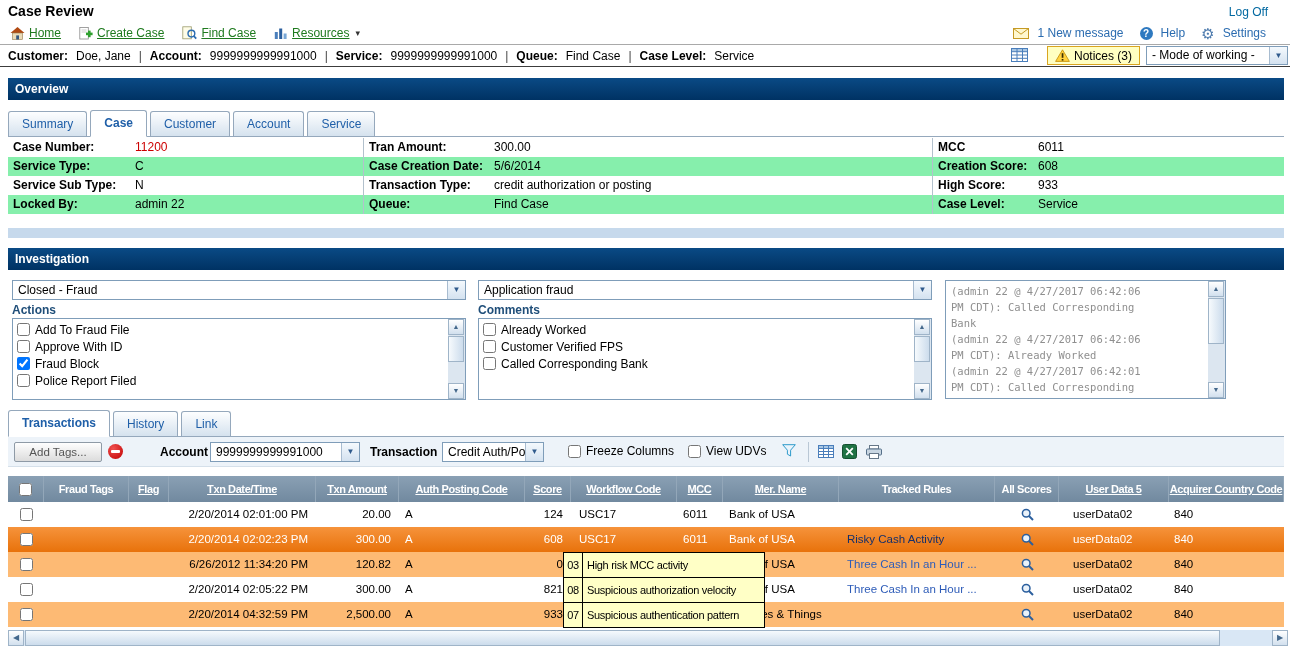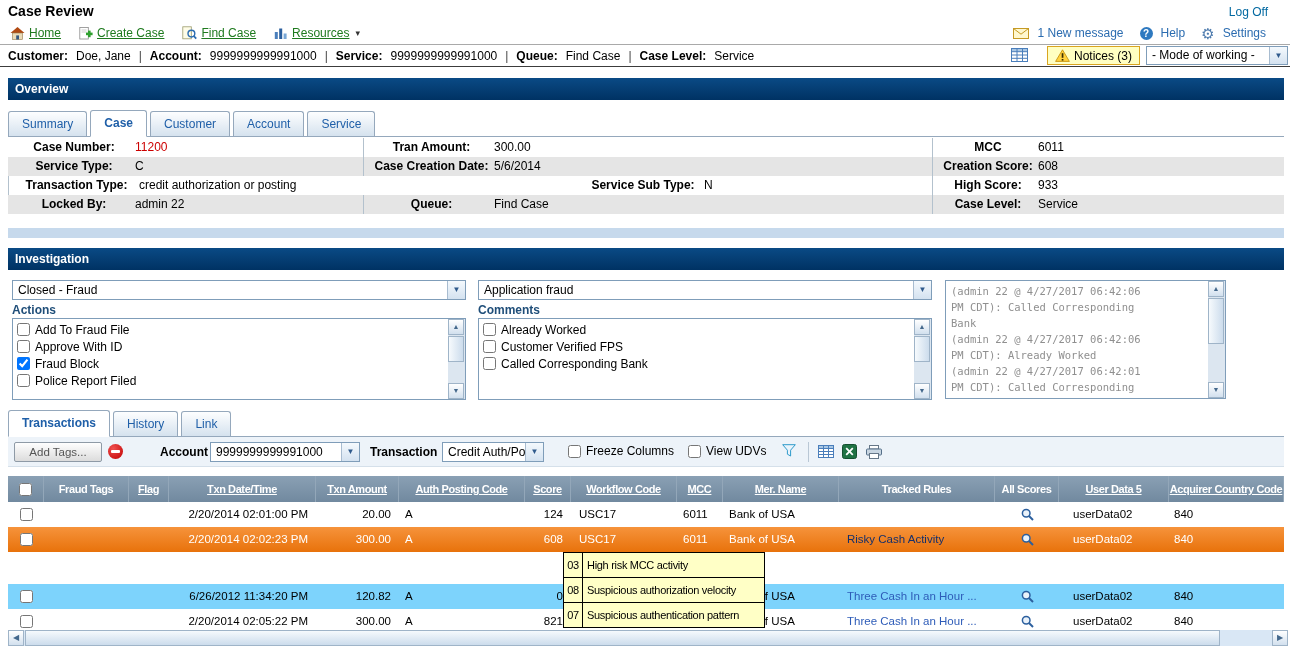--- a/index.html
+++ b/index.html
@@ -40,22 +40,22 @@
   .sec-hdr{position:absolute;left:8px;right:6px;height:22px;background:linear-gradient(#0A4A85,#003263);color:#fff;font-weight:bold;line-height:22px;padding-left:7px;}
 
   
   .tabs{position:absolute;left:8px;right:6px;height:27px;display:flex;align-items:flex-end;border-bottom:1px solid #95A8BC;}
   .tab{height:25px;line-height:24px;padding:0 13px;margin-right:3px;border:1px solid #95A8BC;border-bottom:none;border-radius:3px 3px 0 0;background:linear-gradient(#FDFEFF,#D5E2EE);color:#1F5FA8;cursor:pointer;}
   .tab.active{background:#fff;height:27px;margin-bottom:-1px;border-bottom:1px solid #fff;font-weight:bold;}
 
   
   .ovgrid{position:absolute;left:8px;right:6px;top:138px;}
   .ov-row{display:flex;height:19px;line-height:19px;background:#fff;}
-  .ov-row.alt{background:#e5e5e5;}
-  .ov-group{display:flex;padding-left:5px;overflow:hidden;white-space:nowrap;text-align:center;}
+  .ov-row.alt{background:#86efac;}
+  .ov-group{display:flex;padding-left:5px;overflow:hidden;white-space:nowrap;}
   .ovg0{width:355px;}
   .ovg1{width:569px;border-left:1px solid #B3C1CD;}
   .ovg2{flex:1;border-left:1px solid #B3C1CD;}
   .ov-label{font-weight:bold;flex-shrink:0;}
   .ovg0 .ov-label{width:122px;}
   .ovg1 .ov-label{width:125px;}
   .ovg2 .ov-label{width:100px;}
   .ov-value.red{color:#CC0000;}
   .strip{position:absolute;left:8px;right:6px;top:228px;height:10px;background:#C6D9EC;}
 
@@ -100,21 +100,21 @@
   .tb-excel{left:834px;top:7px;position:absolute;cursor:pointer;}
   .tb-print{left:858px;top:8px;position:absolute;cursor:pointer;}
 
   
   .txtable{position:absolute;left:8px;top:476px;width:1276px;}
   .tx-head{display:flex;height:26px;background:linear-gradient(#8AA0B4,#71899F);}
   .th{height:26px;border-right:1px solid #93A7B9;color:#fff;font-size:11px;font-weight:bold;letter-spacing:-0.4px;display:flex;align-items:center;justify-content:center;text-align:center;line-height:12px;overflow:hidden;flex-shrink:0;}
   .th-lab.sort{text-decoration:underline;cursor:pointer;}
   .tx-row{display:flex;height:25px;cursor:default;}
   .tx-row.white{background:#fff;}
-  .tx-row.alt{background:#7dd3fc;margin-top:32px;}
+  .tx-row.alt{background:#fdba74;}
   .tx-row.selected{background:linear-gradient(#F6933B,#E8720B);color:#fff;}
   .td{height:25px;line-height:25px;padding:0 6px;font-size:11.5px;overflow:hidden;white-space:nowrap;flex-shrink:0;}
   .td-check,.td-scores{display:flex;align-items:center;justify-content:center;padding:0;}
   .td-date,.td-amount,.td-score{text-align:right;padding-right:8px;}
   .td-workflow,.td-tracked{padding-left:8px;}
   .td-user2{padding-left:14px;}
   .td-acq{padding-left:5px;}
   .tr-link{color:#2E5CB8;cursor:pointer;}
   .selected .tr-link{color:#16306B;}
   .mag{cursor:pointer;display:inline-flex;}
@@ -281,27 +281,27 @@
         <div class="ov-group ovg1">
           <span class="ov-label">Case Creation Date:</span>
           <span class="ov-value">5/6/2014</span>
         </div>
         <div class="ov-group ovg2">
           <span class="ov-label">Creation Score:</span>
           <span class="ov-value">608</span>
         </div>
       </div>
       <div class="ov-row">
+        <div class="ov-group ovg0">
+          <span class="ov-label">Service Sub Type:</span>
+          <span class="ov-value">N</span>
+        </div>
         <div class="ov-group ovg1">
           <span class="ov-label">Transaction Type:</span>
           <span class="ov-value">credit authorization or posting</span>
-        </div>
-        <div class="ov-group ovg0">
-          <span class="ov-label">Service Sub Type:</span>
-          <span class="ov-value">N</span>
         </div>
         <div class="ov-group ovg2">
           <span class="ov-label">High Score:</span>
           <span class="ov-value">933</span>
         </div>
       </div>
       <div class="ov-row alt">
         <div class="ov-group ovg0">
           <span class="ov-label">Locked By:</span>
           <span class="ov-value">admin 22</span>

